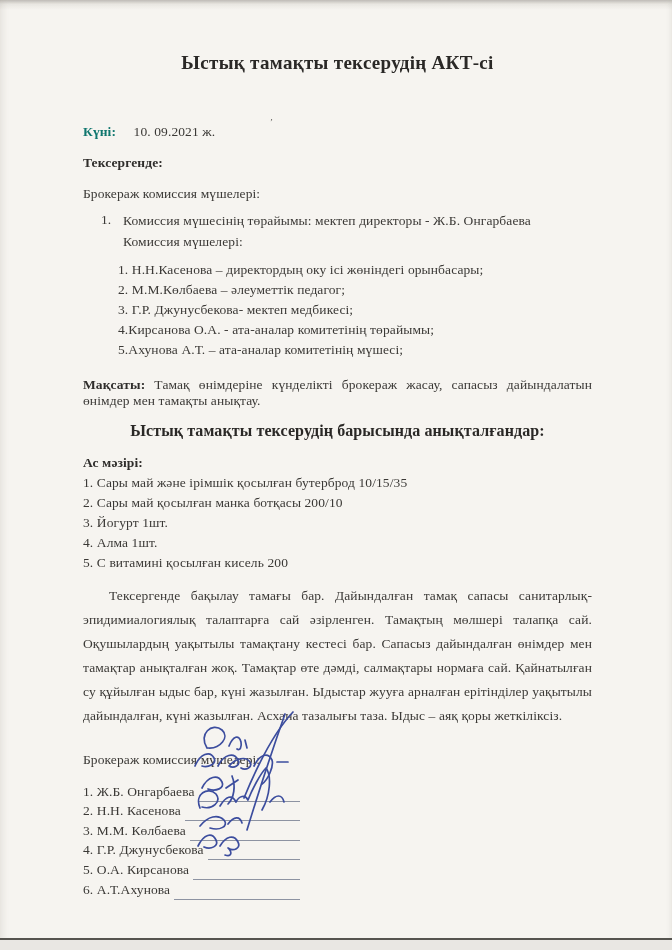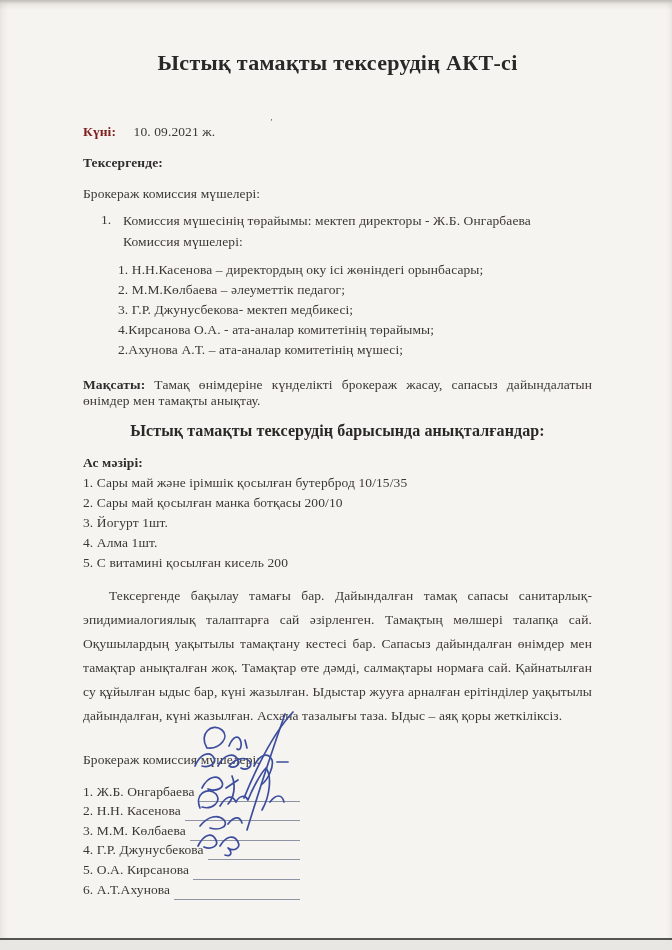--- a/index.html
+++ b/index.html
@@ -41,28 +41,28 @@
     right: 80px;
     top: 0;
     font-size: 13.5px;
     line-height: 20px;
     letter-spacing: 0.1px;
   }
   .doc-title {
     margin-top: 53px;
     text-align: center;
     font-weight: bold;
-    font-size: 22px;
+    font-size: 19px;
     color: #2a2826;
     letter-spacing: 0.3px;
   }
   .date-line {
     margin-top: 49px;
   }
-  .date-line .lbl { font-weight: bold; color: #7f1d1d; }
+  .date-line .lbl { font-weight: bold; color: #0f766e; }
   .date-line .val { margin-left: 14px; }
   .participants {
     margin-top: 11px;
     font-weight: bold;
     color: #2f2d2b;
   }
   .commission-heading {
     margin-top: 11px;
   }
   .chair-block {
@@ -163,21 +163,21 @@
       <span>Комиссия мүшесінің төрайымы: мектеп директоры -  Ж.Б. Онгарбаева</span><br>
       <span>Комиссия мүшелері:</span>
     </span>
   </div>
 
   <div class="sub-members">
     <div>1.  Н.Н.Касенова – директордың оку ісі жөніндегі орынбасары;</div>
     <div>2. М.М.Көлбаева – әлеуметтік педагог;</div>
     <div>3. Г.Р. Джунусбекова- мектеп медбикесі;</div>
     <div>4.Кирсанова О.А. - ата-аналар комитетінің төрайымы;</div>
-    <div>2.Ахунова А.Т. – ата-аналар комитетінің мүшесі;</div>
+    <div>5.Ахунова А.Т. – ата-аналар комитетінің мүшесі;</div>
   </div>
 
   <div class="purpose">
     <span class="lbl">Мақсаты:</span><span> Тамақ өнімдеріне күнделікті брокераж жасау, сапасыз дайындалатын өнімдер мен тамақты анықтау.</span>
   </div>
 
   <div class="findings-heading">Ыстық тамақты тексерудің барысында анықталғандар:</div>
 
   <div class="menu-heading">Ас мәзірі:</div>
 

